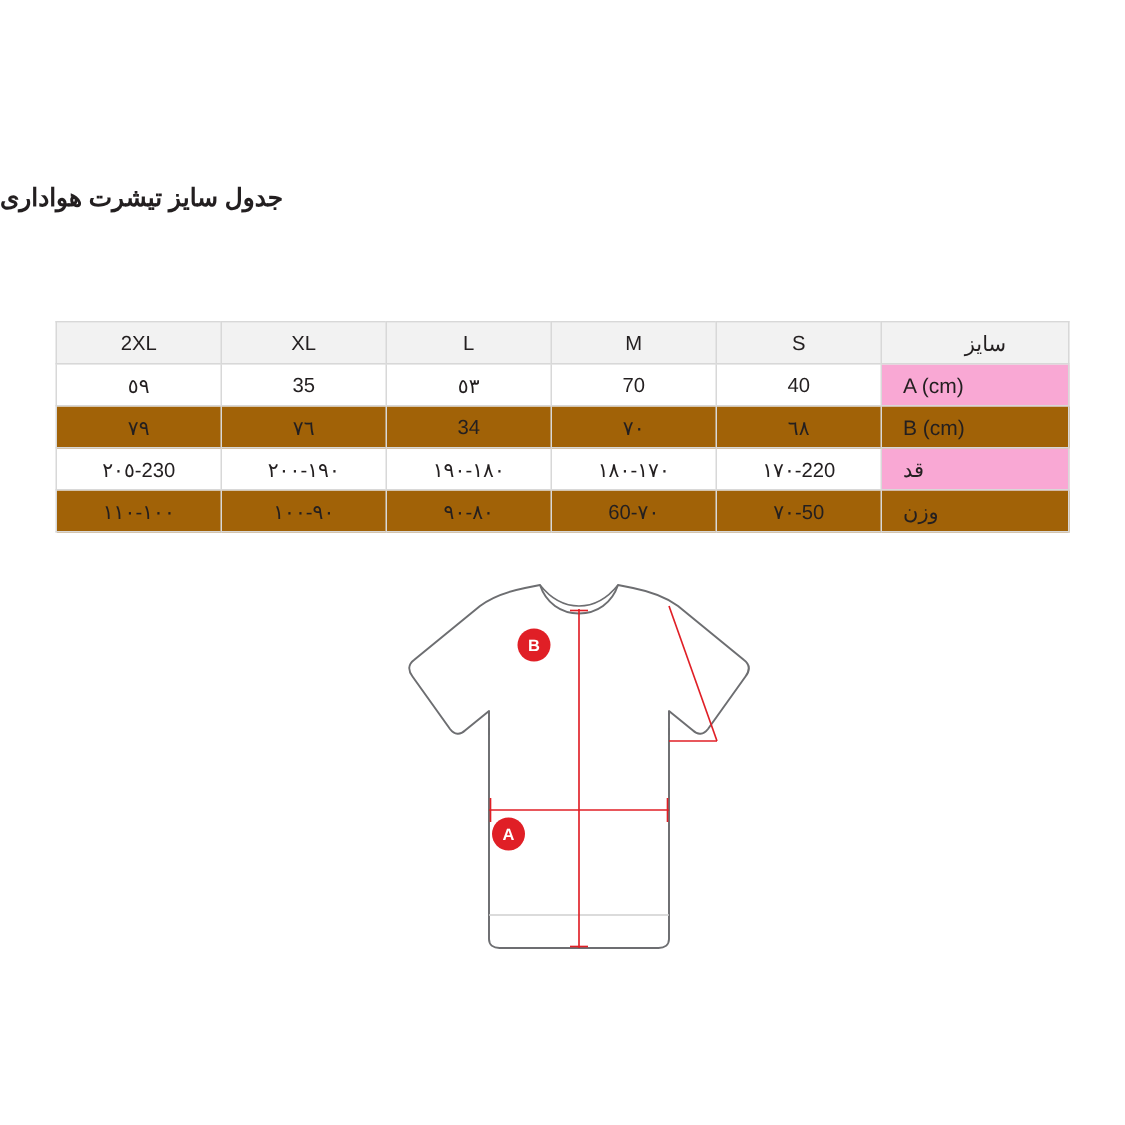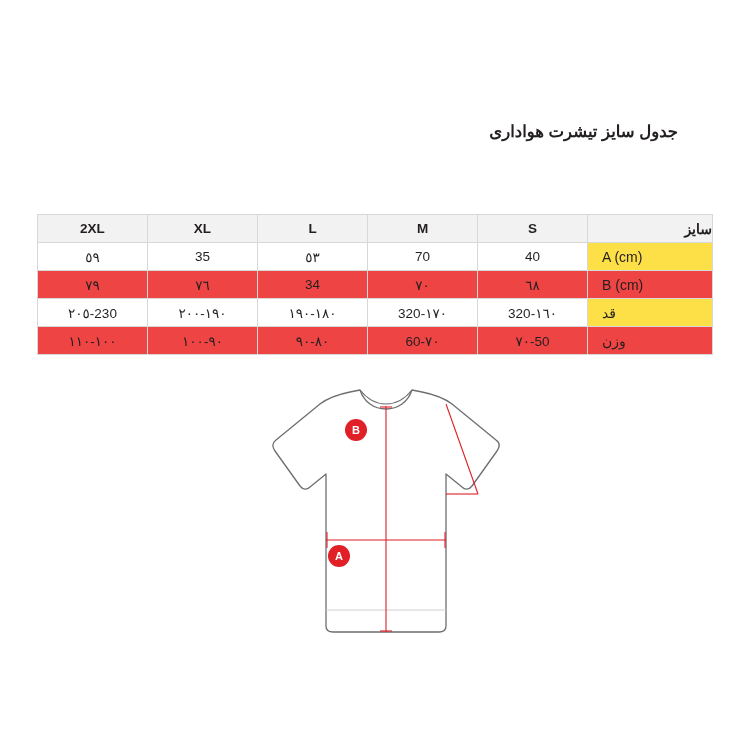--- a/index.html
+++ b/index.html
@@ -19,21 +19,21 @@
     width: 750px;
     height: 750px;
     position: relative;
     background: #ffffff;
   }
   .title {
     position: absolute;
     top: 122px;
     left: 0;
     width: 678px;
-    text-align: right;
+    text-align: left;
     font-size: 16.5px;
     font-weight: bold;
     color: #231f20;
     letter-spacing: 0px;
     direction: rtl;
   }
   .size-table {
     position: absolute;
     top: 214px;
     left: 37px;
@@ -46,34 +46,34 @@
     border: 1px solid #d8d8d8;
     height: 27px;
     text-align: center;
     vertical-align: middle;
     font-size: 13.5px;
     color: #231f20;
     padding: 0;
   }
   .size-table tr.head td {
     background: #f2f2f2;
-    font-weight: bold;
+    font-weight: normal;
   }
   .size-table tr.shade td {
-    background: #ef4444;
+    background: #a16207;
   }
   .size-table td.rowhead {
-    background: #fde047;
+    background: #f9a8d4;
     text-align: left;
     padding-left: 14px;
     font-size: 14px;
     width: 110px;
   }
   .size-table tr.head td.rowhead {
-    text-align: right;
+    text-align: center;
     padding-left: 14px;
   }
   .diagram {
     position: absolute;
     top: 382px;
     left: 0;
     width: 750px;
     height: 290px;
   }
   .diagram svg {
@@ -115,22 +115,22 @@
       <tr class="shade">
         <td class="rowhead">B (cm)</td>
         <td>٦٨</td>
         <td>٧٠</td>
         <td>34</td>
         <td>٧٦</td>
         <td>٧٩</td>
       </tr>
       <tr>
         <td class="rowhead">قد</td>
-        <td>١٦٠-320</td>
-        <td>١٧٠-320</td>
+        <td>220-١٧٠</td>
+        <td>١٧٠-١٨٠</td>
         <td>١٨٠-١٩٠</td>
         <td>١٩٠-٢٠٠</td>
         <td>230-٢٠٥</td>
       </tr>
       <tr class="shade">
         <td class="rowhead">وزن</td>
         <td>50-٧٠</td>
         <td>٧٠-60</td>
         <td>٨٠-٩٠</td>
         <td>٩٠-١٠٠</td>

